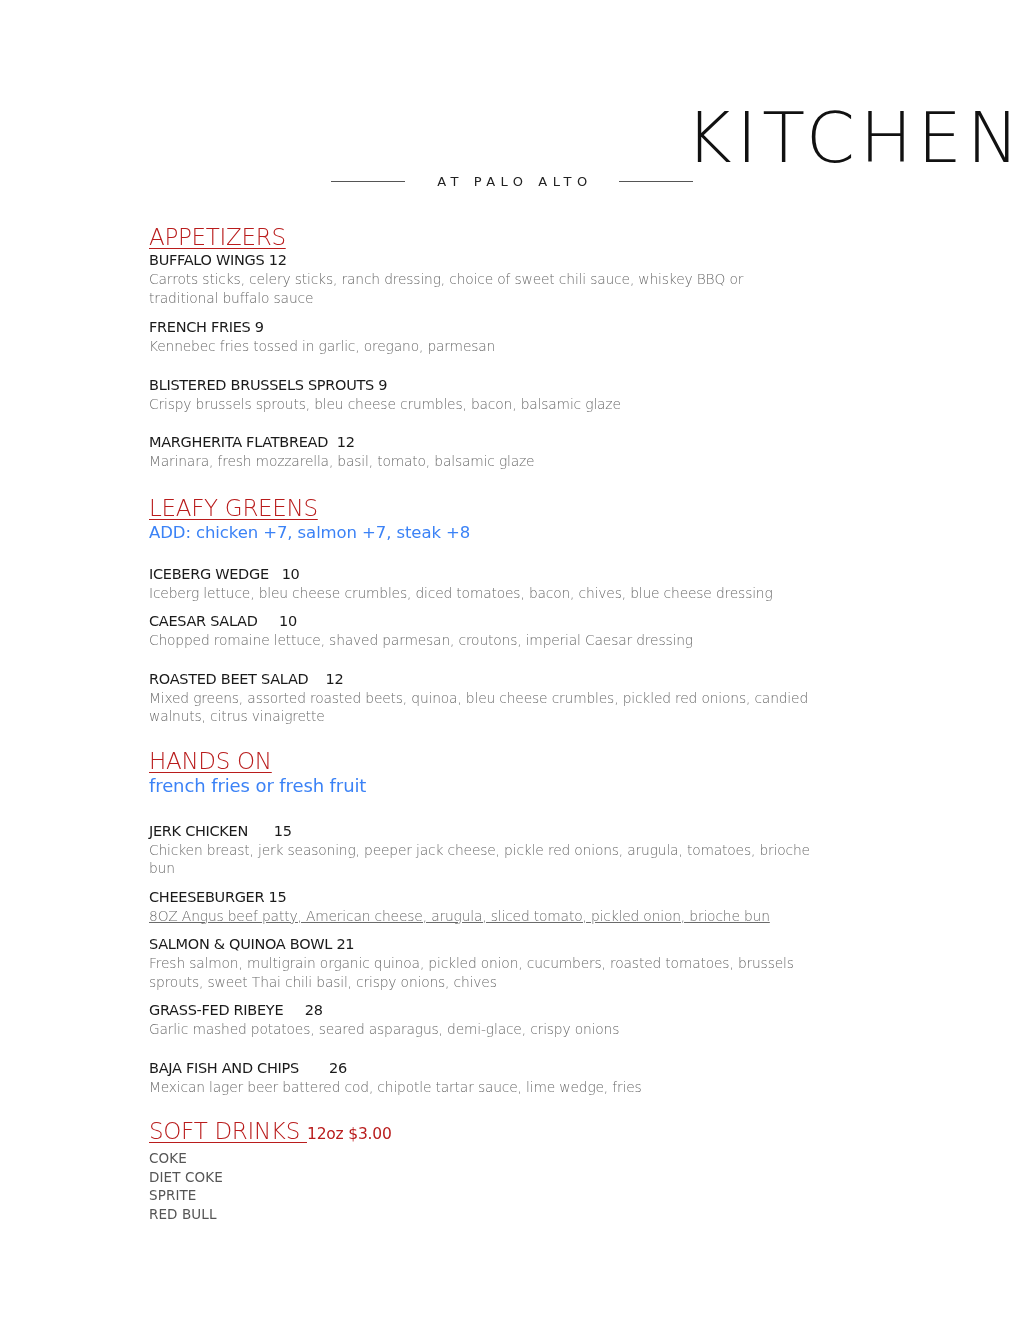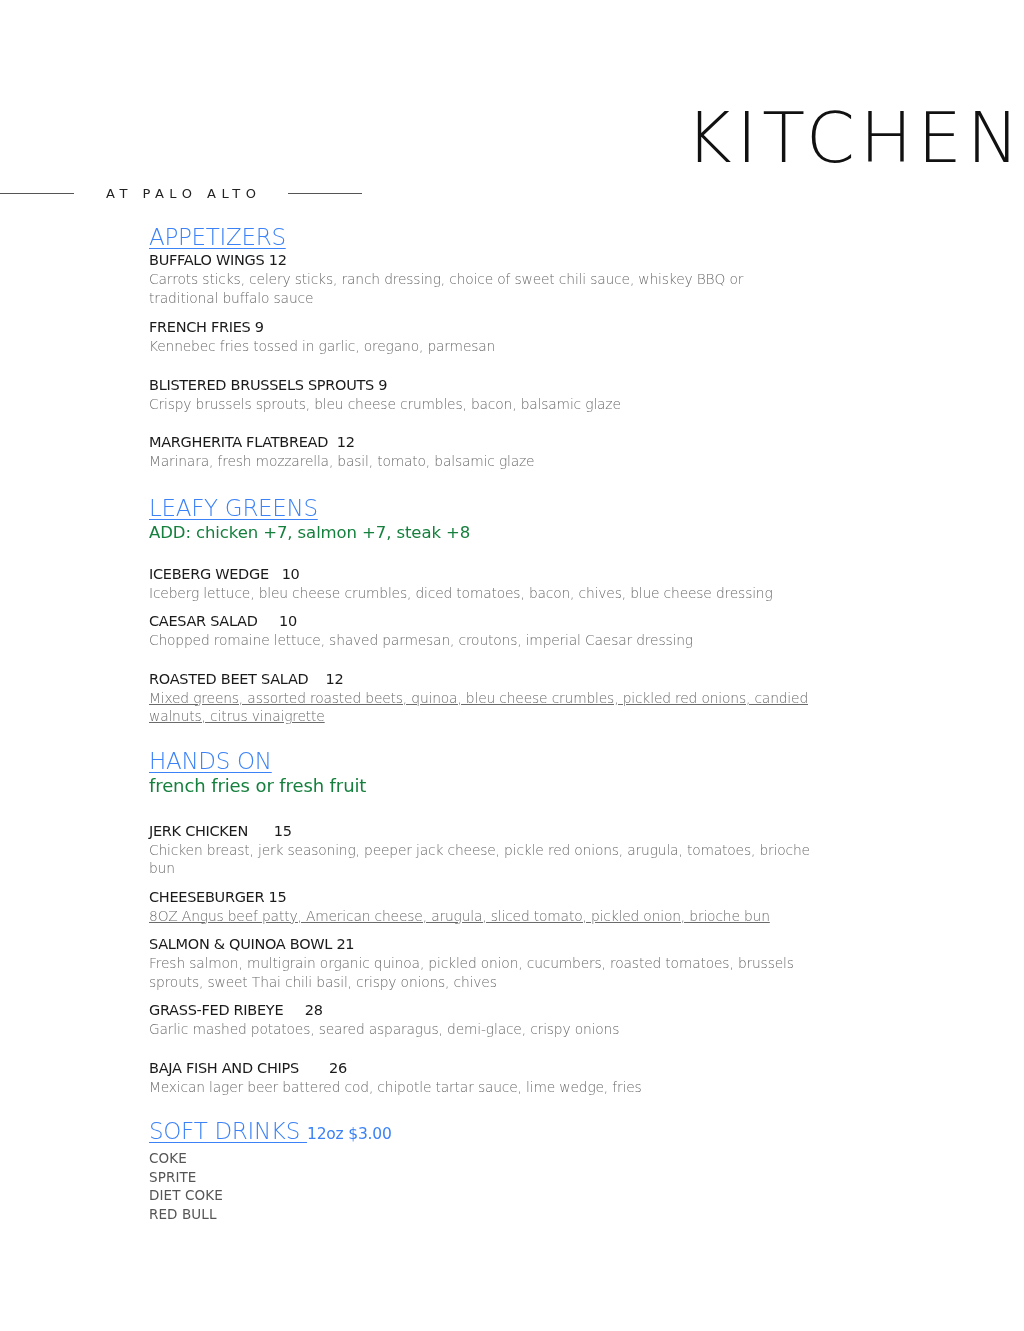--- a/index.html
+++ b/index.html
@@ -6,39 +6,39 @@
     body {
       width: 1024px; height: 1331px; position: relative; overflow: hidden;
       font-family: "DejaVu Sans", sans-serif; color: #1a1a1a;
     }
     .logo-title {
       position: absolute; left: 0; width: 1024px; top: 98px; text-align: right;
       font-family: "DejaVu Sans", sans-serif; font-weight: 200; font-size: 70px;
       letter-spacing: 5px; line-height: 80px; color: #111; transform: scaleY(1.0);
     }
     .logo-sub-row {
-      position: absolute; left: 0; width: 1024px; top: 184px; height: 18px;
-      display: flex; align-items: center;
+      position: absolute; left: 0; width: 1024px; top: 172px; height: 18px;
+      display: flex; justify-content: center; align-items: center;
     }
     .logo-line { width: 74px; height: 1px; background: #555; }
     .logo-sub {
       font-size: 13px; letter-spacing: 5.5px; color: #222; margin: 0 26px 0 32px;
       font-weight: 400;
     }
     .menu { position: absolute; left: 149px; top: 222px; width: 720px; }
     .section-title {
       font-size: 23px; font-weight: 300; text-decoration: underline; text-underline-offset: 3px;
-      text-decoration-thickness: 1px; line-height: 30px; color: #3b82f6;
+      text-decoration-thickness: 1px; line-height: 30px; color: #b91c1c;
       letter-spacing: -0.3px; margin: 0;
     }
     .section-title .inline-note {
       font-size: 15.5px; text-decoration: none; display: inline-block; font-weight: 400;
       letter-spacing: -0.2px;
     }
-    .section-note { font-size: 16.5px; line-height: 20px; color: #15803d; letter-spacing: -0.1px; }
+    .section-note { font-size: 16.5px; line-height: 20px; color: #3b82f6; letter-spacing: -0.1px; }
     .item { margin: 0; }
     .item-head {
       font-size: 14.5px; line-height: 19px; color: #1a1a1a; letter-spacing: -0.3px; white-space: pre;
     }
     .item-desc {
       font-size: 13.8px; line-height: 18.5px; color: #6a6a6a; font-weight: 300; letter-spacing: -0.15px;
     }
     .drink { font-size: 13.5px; line-height: 18.5px; color: #555; letter-spacing: 0.1px; }
   </style>
 </head>
@@ -81,21 +81,21 @@
     <div class="item" style="margin-top:22px;">
       <div class="item-head">ICEBERG WEDGE   10</div>
       <div class="item-desc" style="width:640px;">Iceberg lettuce, bleu cheese crumbles, diced tomatoes, bacon, chives, blue cheese dressing</div>
     </div>
     <div class="item" style="margin-top:10px;">
       <div class="item-head">CAESAR SALAD     10</div>
       <div class="item-desc">Chopped romaine lettuce, shaved parmesan, croutons, imperial Caesar dressing</div>
     </div>
     <div class="item" style="margin-top:20px;">
       <div class="item-head">ROASTED BEET SALAD    12</div>
-      <div class="item-desc" style="width:680px;text-decoration:underline;">Mixed greens, assorted roasted beets, quinoa, bleu cheese crumbles, pickled red onions, candied walnuts, citrus vinaigrette</div>
+      <div class="item-desc" style="width:680px;">Mixed greens, assorted roasted beets, quinoa, bleu cheese crumbles, pickled red onions, candied walnuts, citrus vinaigrette</div>
     </div>
   </div>
 
   <div style="margin-top:20px;">
     <h2 class="section-title">HANDS ON</h2>
     <div class="section-note" style="font-size:18px;">french fries or fresh fruit</div>
     <div class="item" style="margin-top:26px;">
       <div class="item-head">JERK CHICKEN      15</div>
       <div class="item-desc" style="width:680px;">Chicken breast, jerk seasoning, peeper jack cheese, pickle red onions, arugula, tomatoes, brioche bun</div>
     </div>
@@ -113,18 +113,18 @@
     </div>
     <div class="item" style="margin-top:20px;">
       <div class="item-head">BAJA FISH AND CHIPS       26</div>
       <div class="item-desc">Mexican lager beer battered cod, chipotle tartar sauce, lime wedge, fries</div>
     </div>
   </div>
 
   <div style="margin-top:20px;">
     <h2 class="section-title"><span>SOFT DRINKS </span><span class="inline-note">12oz $3.00</span></h2>
     <div class="drink">COKE</div>
+    <div class="drink">DIET COKE</div>
     <div class="drink">SPRITE</div>
-    <div class="drink">DIET COKE</div>
     <div class="drink">RED BULL</div>
   </div>
 
 </div>
 
 </body></html>

